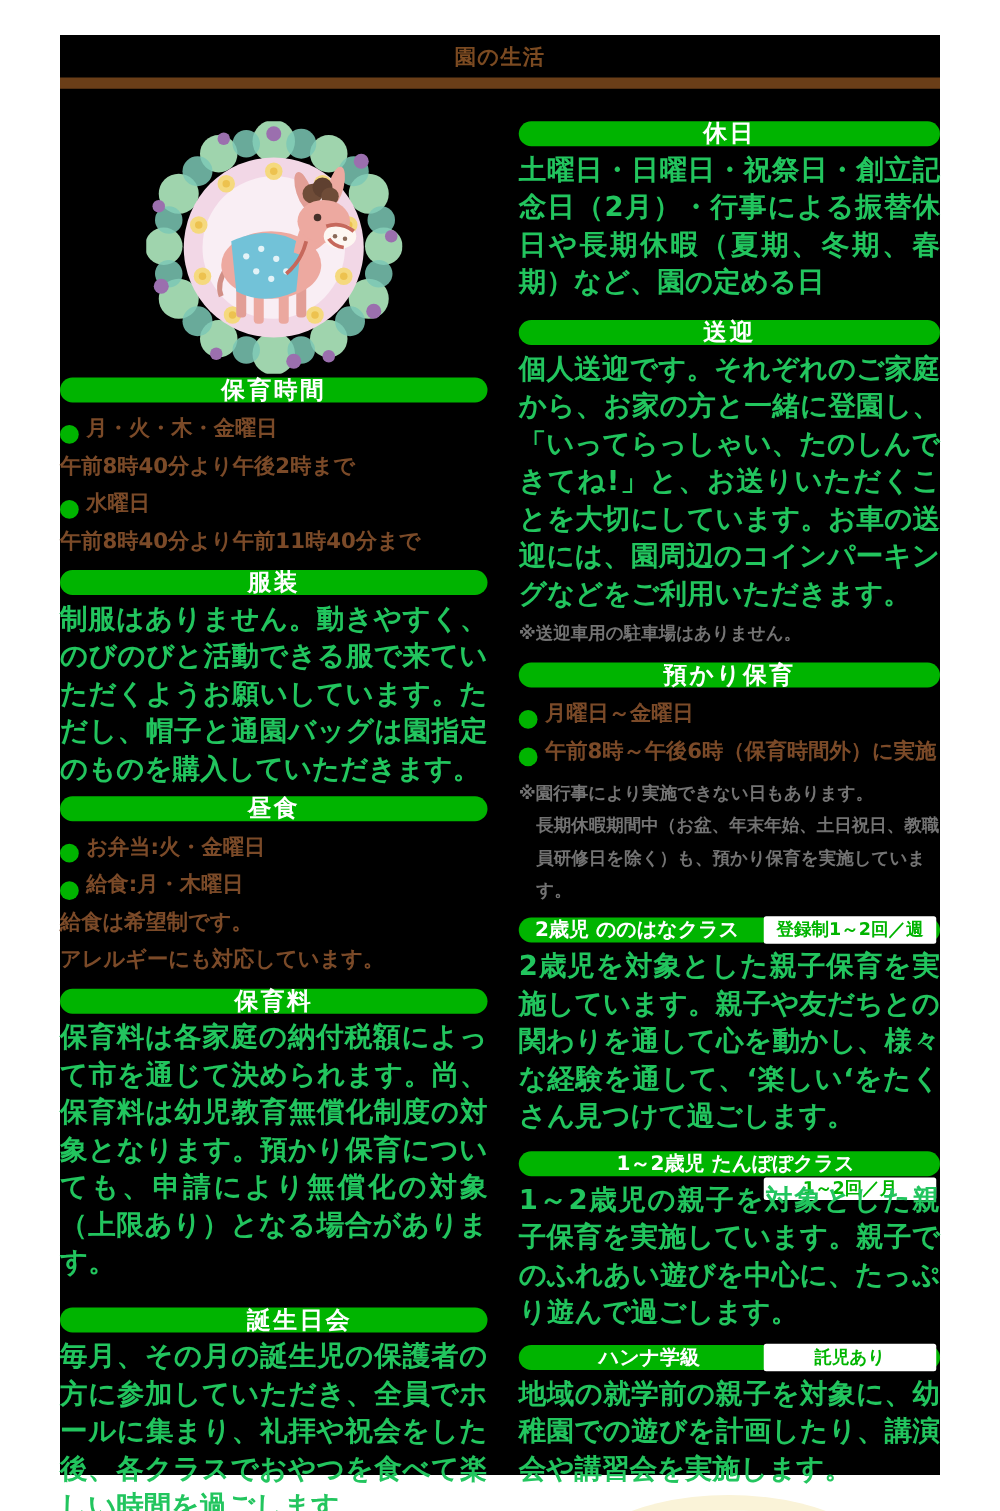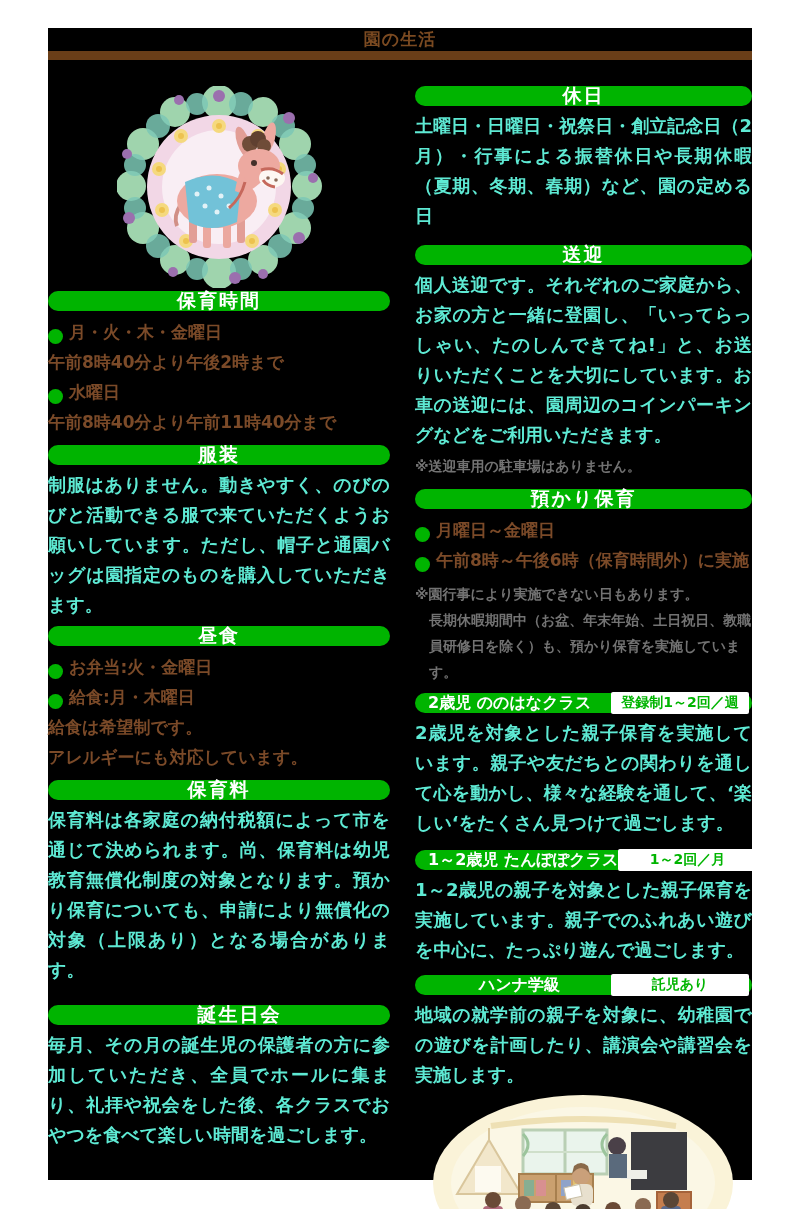--- a/index.html
+++ b/index.html
@@ -5,21 +5,21 @@
   html,body { margin:0; padding:0; background:#ffffff; }
   .page {
     position:relative; width:800px; height:1209px; background:#ffffff;
     font-family:"DejaVu Sans", sans-serif; font-weight:bold; overflow:hidden;
   }
   .content {
     position:absolute; left:48px; top:28px; width:704px; height:1152px;
     background:#000000;
   }
   .titlebar {
-    height:23px; display:flex; align-items:center; justify-content:center;
+    height:34px; display:flex; align-items:center; justify-content:center;
     color:#7b4a21; font-size:17px; letter-spacing:1px;
   }
   .strip { height:9px; background:#6a3e18; }
   .cols { display:flex; }
   .col-left  { width:342px; margin-right:25px; }
   .col-right { width:337px; }
 
   .pill {
     height:20px; border-radius:14px; background:#00b400; color:#ffffff;
     font-size:19px; display:flex; align-items:center; justify-content:center;
@@ -27,30 +27,30 @@
   }
   .class-pill { justify-content:flex-start; padding:0 3px 0 13px; letter-spacing:0; }
   .class-title { font-size:16px; white-space:nowrap; }
   .class-title.centered { flex:1; text-align:center; }
   .badge {
     background:#ffffff; color:#00b400; font-size:14px; height:22px;
     border-radius:2px; display:flex; align-items:center; justify-content:center;
     padding:0 5px; margin-left:auto; min-width:128px; white-space:nowrap;
   }
 
-  .body { color:#5eead4; font-size:18px; line-height:30px; margin:5px 0 0 0; text-align:justify; }
+  .body { color:#22c55e; font-size:22px; line-height:30px; margin:5px 0 0 0; text-align:justify; }
   .list { margin-top:6px; }
   .li { display:flex; align-items:center; color:#7b4a28; font-size:17px; line-height:30px; }
   .li.indent { }
   .bullet { width:15px; height:15px; border-radius:50%; background:#00b400; margin:8px 6px 0 0; flex:none; }
   .note { color:#737373; font-size:14px; line-height:26px; margin:3px 0 0 0; }
   .note.indent { padding-left:14px; margin-top:0; }
 
   .mt3 {margin-top:3px;} .mt6 {margin-top:6px;} .mt8 {margin-top:8px;}
-  .mt10{margin-top:10px;justify-content:center;} .mt12{margin-top:12px;} .mt14{margin-top:14px;}
+  .mt10{margin-top:10px;justify-content:center;} .mt12{margin-top:12px;flex-direction:column;} .mt14{margin-top:14px;}
   .mt20{margin-top:20px;padding-left:41px;} .mt26{margin-top:26px;}
 
   .donkey-wrap { width:205px; height:202px; margin:26px auto 0; }
   .classroom-wrap { width:305px; height:178px; margin:4px auto 0; }
   svg { display:block; }
 </style>
 </head>
 <body>
 
 <div class="page">

